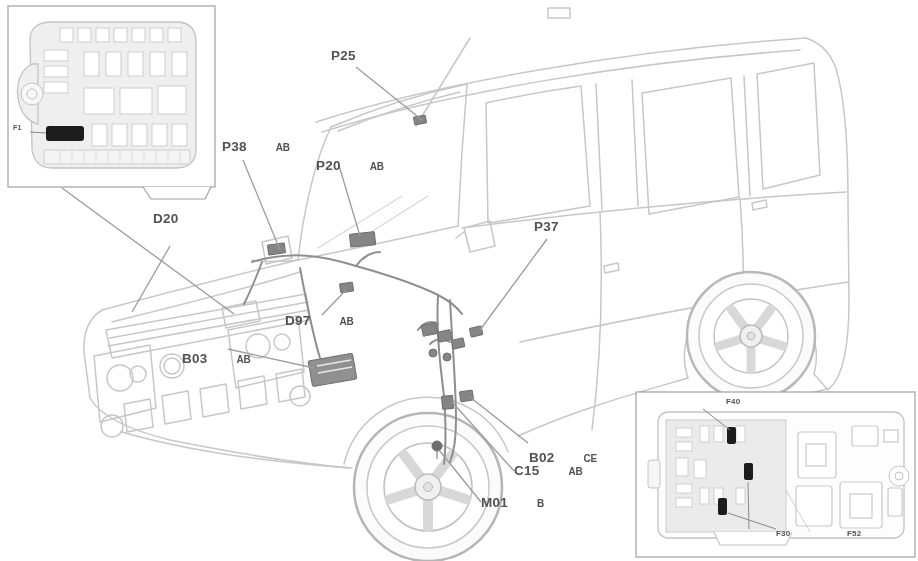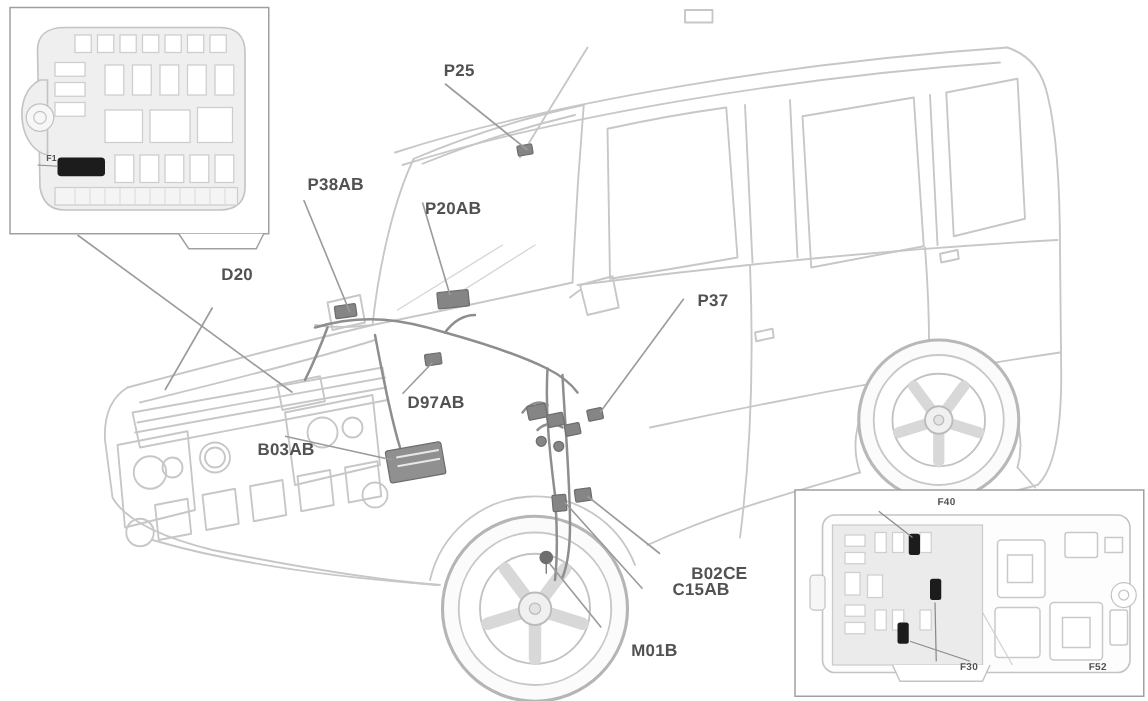--- a/index.html
+++ b/index.html
@@ -1,21 +1,21 @@
 <!DOCTYPE html>
 <html><head>
 <meta charset="utf-8">
 <style>
   html,body{margin:0;padding:0;background:#fff;}
   .stage{position:relative;width:918px;height:561px;background:#ffffff;overflow:hidden;
          font-family:"Liberation Sans",sans-serif;}
   .stage svg{position:absolute;left:0;top:0;filter:blur(.55px);}
   .lbl{position:absolute;font-weight:bold;color:#525252;font-size:13.5px;line-height:1;
-       letter-spacing:.2px;white-space:nowrap;filter:blur(.35px);margin-left:24px;}
-  .lbl .var{font-size:14px;letter-spacing:0;}
+       letter-spacing:.2px;white-space:nowrap;filter:blur(.35px);}
+  .lbl .var{font-size:10px;letter-spacing:0;padding-left:29px;}
   .lbl.small{font-size:8px;filter:blur(.3px);padding-left:35px;}
   .lbl.tiny{font-size:7px;filter:blur(.3px);}
 </style>
 </head>
 <body>
 
 <div class="stage">
 
 <svg width="918" height="561" viewBox="0 0 918 561">
 
@@ -235,24 +235,24 @@
     </g>
   </g>
 </svg>
 
 <div class="lbl tiny" style="left:13px;top:124px"><span>F1</span></div>
 
 <div class="lbl" style="left:331px;top:49px"><span>P25</span><span class="var"></span></div>
 <div class="lbl" style="left:222px;top:140px"><span>P38</span><span class="var">AB</span></div>
 <div class="lbl" style="left:316px;top:159px"><span>P20</span><span class="var">AB</span></div>
 <div class="lbl" style="left:153px;top:212px"><span>D20</span><span class="var"></span></div>
-<div class="lbl" style="left:302px;top:314px"><span>D97</span><span class="var">AB</span></div>
+<div class="lbl" style="left:285px;top:314px"><span>D97</span><span class="var">AB</span></div>
 <div class="lbl" style="left:182px;top:352px"><span>B03</span><span class="var">AB</span></div>
-<div class="lbl" style="left:534px;top:233px"><span>P37</span><span class="var"></span></div>
+<div class="lbl" style="left:534px;top:220px"><span>P37</span><span class="var"></span></div>
 <div class="lbl" style="left:529px;top:451px"><span>B02</span><span class="var">CE</span></div>
 <div class="lbl" style="left:514px;top:464px"><span>C15</span><span class="var">AB</span></div>
-<div class="lbl" style="left:481px;top:513px"><span>M01</span><span class="var">B</span></div>
+<div class="lbl" style="left:481px;top:496px"><span>M01</span><span class="var">B</span></div>
 
 <div class="lbl small" style="left:691px;top:398px"><span>F40</span></div>
-<div class="lbl small" style="left:709px;top:530px"><span>F30</span></div>
+<div class="lbl small" style="left:741px;top:530px"><span>F30</span></div>
 <div class="lbl small" style="left:812px;top:530px"><span>F52</span></div>
 
 </div>
 
 </body></html>

